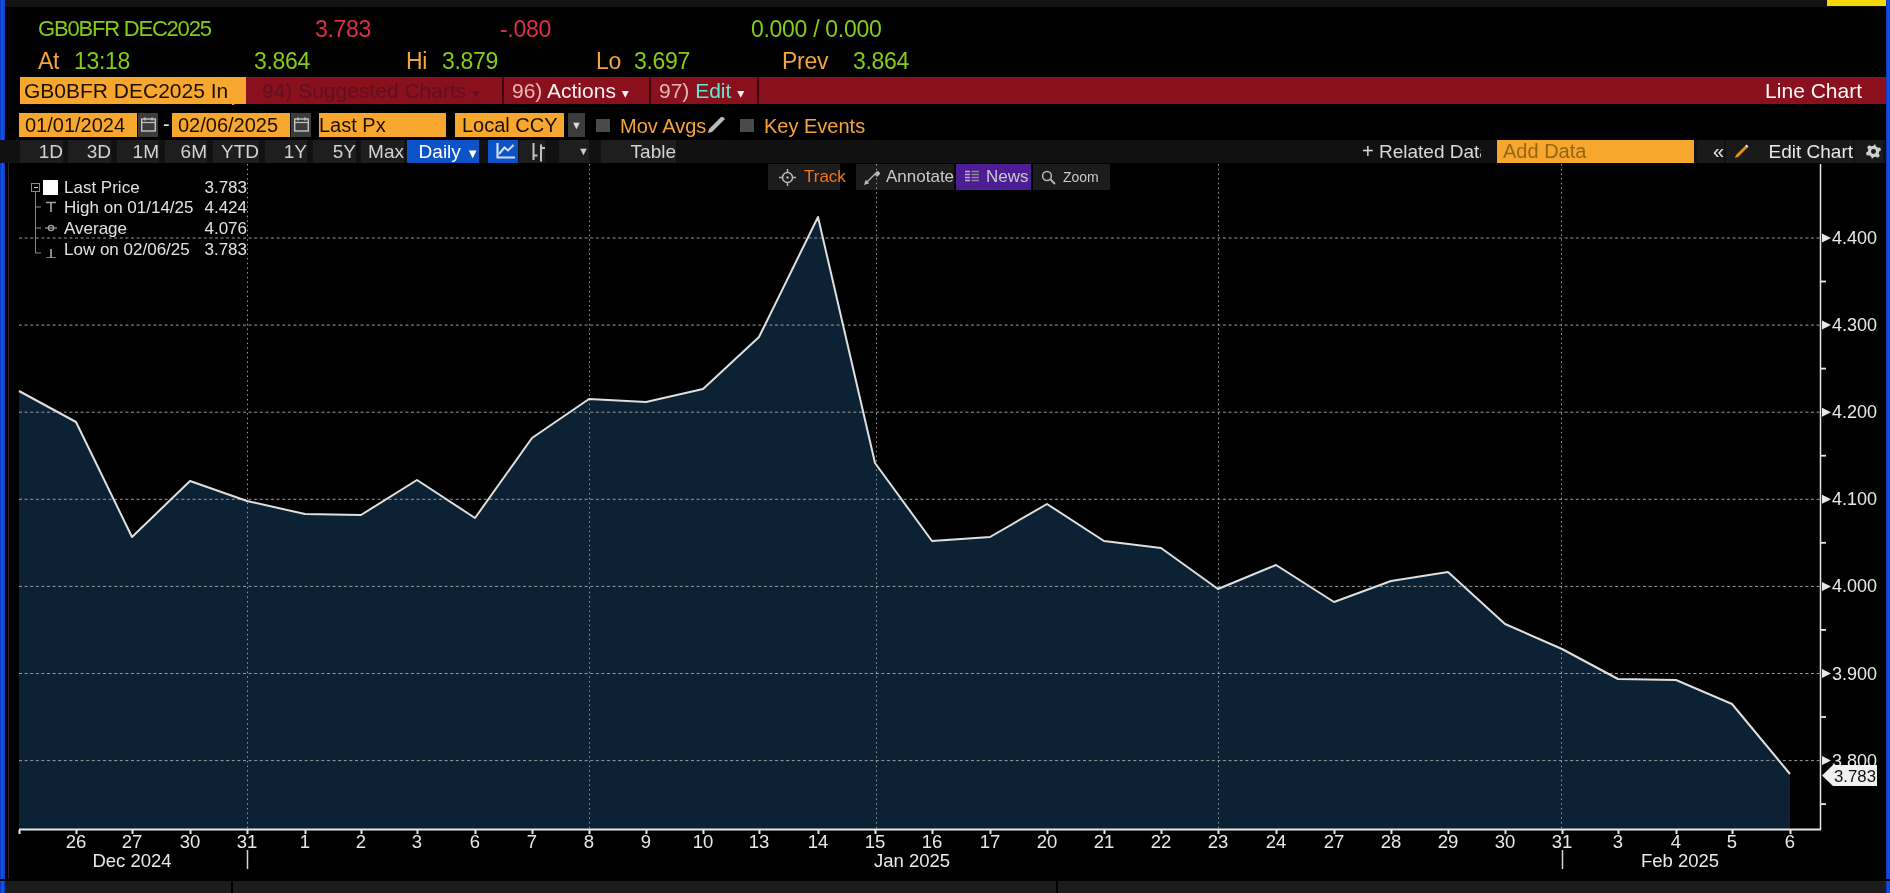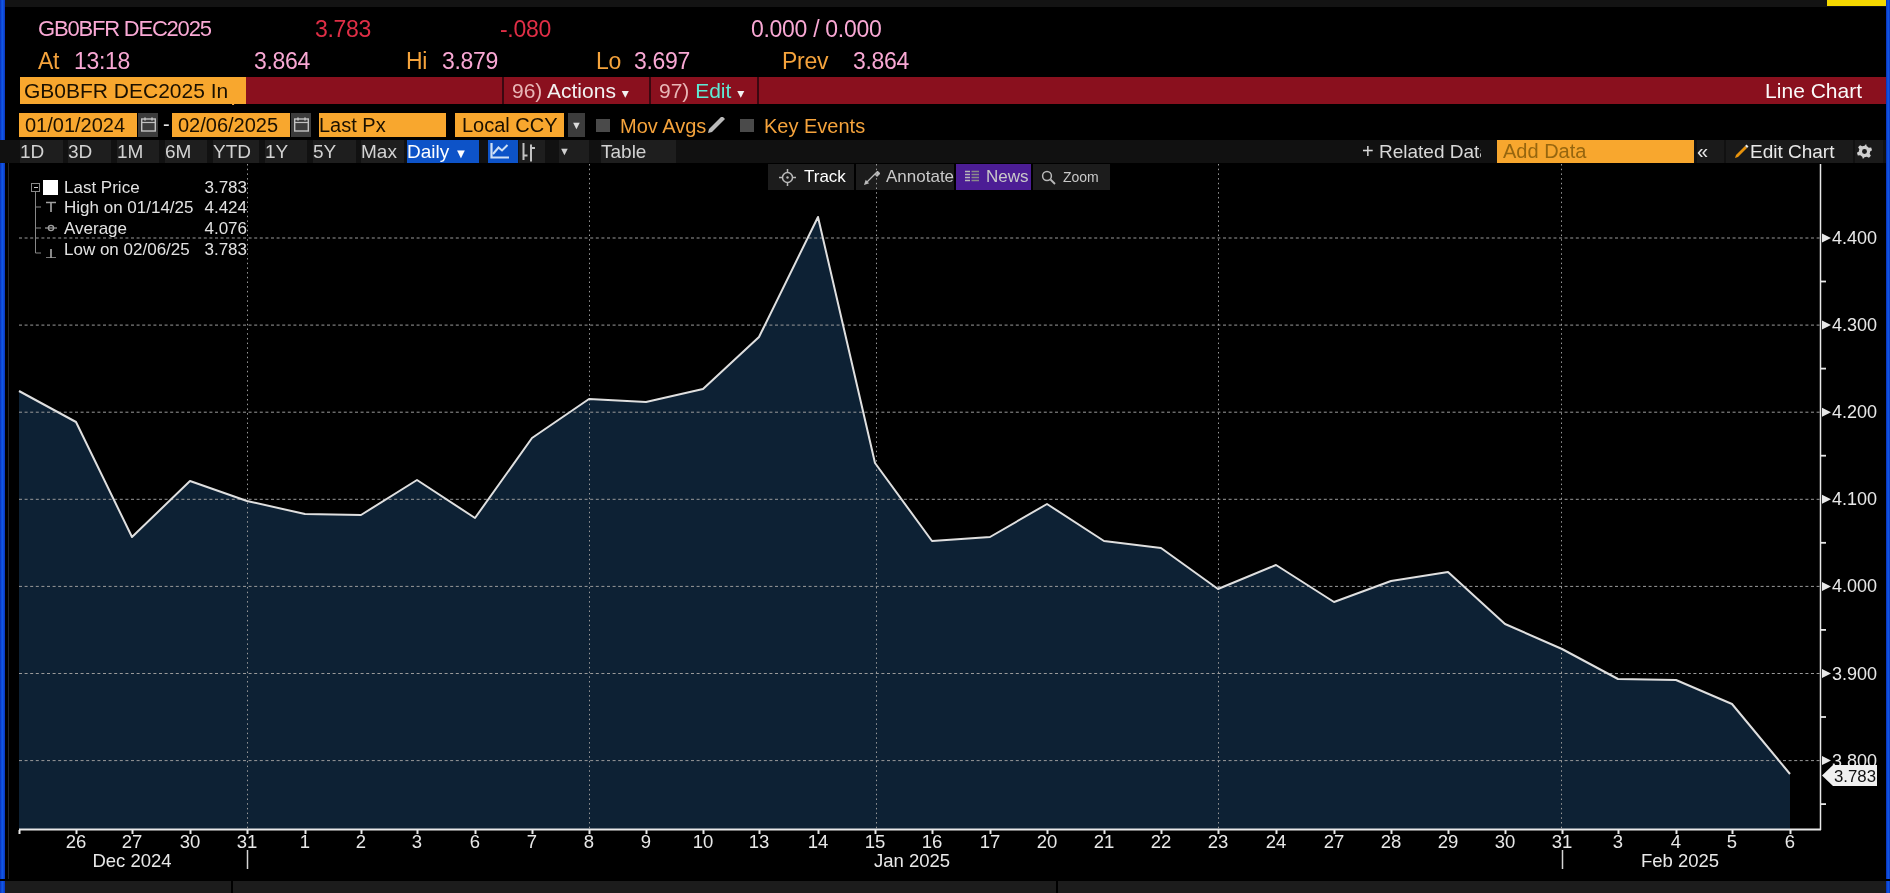--- a/index.html
+++ b/index.html
@@ -1,23 +1,23 @@
 <!DOCTYPE html>
 <html><head><meta charset="utf-8">
 <style>
 * { margin:0; padding:0; box-sizing:border-box; }
 html,body { background:#000; }
 body { width:1890px; height:893px; position:relative; overflow:hidden;
   font-family:"Liberation Sans", sans-serif; }
 .ab { position:absolute; }
-.r1 { font-size:23px; color:#f9a8d4; white-space:pre; letter-spacing:-0.3px; }
+.r1 { font-size:23px; color:#84cc16; white-space:pre; letter-spacing:-0.3px; }
 .red { color:#e02e46; }
 .amb { color:#f5a33c; }
 .obox { background:#f8a72e; color:#1a1000; font-size:20px; line-height:24px; }
-.cell { position:absolute; top:0; height:23px; line-height:23px; text-align:left;
+.cell { position:absolute; top:0; height:23px; line-height:23px; text-align:right;
   color:#d2d2d2; font-size:19px; }
 </style></head>
 <body>
 
 <div class="ab" style="left:0;top:0;width:1890px;height:7px;background:#131313;"></div>
 
 <div class="ab" style="left:1827px;top:0;width:59px;height:6px;background:#f5d800;"></div>
 
 <div class="ab" style="left:0;top:0;width:5px;height:893px;background:linear-gradient(90deg,#0a2fb6 0%,#115ae8 45%,#0a35c0 100%);"></div>
 <div class="ab" style="left:1886px;top:0;width:4px;height:893px;background:linear-gradient(90deg,#0a2fb6 0%,#115ae8 55%,#0a35c0 100%);"></div>
@@ -33,20 +33,21 @@
 <div class="ab r1" style="left:254px;top:48px;">3.864</div>
 <div class="ab r1 amb" style="left:406px;top:48px;">Hi</div>
 <div class="ab r1" style="left:442px;top:48px;">3.879</div>
 <div class="ab r1 amb" style="left:596px;top:48px;">Lo</div>
 <div class="ab r1" style="left:634px;top:48px;">3.697</div>
 <div class="ab r1 amb" style="left:782px;top:48px;">Prev</div>
 <div class="ab r1" style="left:853px;top:48px;">3.864</div>
 
 <div class="ab" style="left:20px;top:77px;width:1866px;height:27px;background:#8a101e;">
   <div class="ab obox" style="left:0;top:0;width:226px;height:27px;line-height:27px;padding-left:4px;font-size:21px;">GB0BFR DEC2025 In</div>
+  <div class="ab" style="left:242px;top:0;width:260px;height:27px;color:#5e1022;font-size:21px;line-height:27px;">94) Suggested Charts&nbsp;<span style="font-size:14px;">▾</span></div>
   <div class="ab" style="left:482px;top:0;width:2px;height:27px;background:#3a0810;"></div>
   <div class="ab" style="left:492px;top:0;height:42px;color:#e8b6b6;font-size:21px;line-height:27px;text-align:right;">96) <span style="color:#f2f2f2;">Actions</span> <span style="color:#f2f2f2;font-size:14px;">▾</span></div>
   <div class="ab" style="left:629px;top:0;width:2px;height:27px;background:#3a0810;"></div>
   <div class="ab" style="left:639px;top:0;height:27px;color:#e8b6b6;font-size:21px;line-height:27px;">97) <span style="color:#5eead4;">Edit</span> <span style="color:#f2f2f2;font-size:14px;">▾</span></div>
   <div class="ab" style="left:737px;top:0;width:2px;height:27px;background:#3a0810;"></div>
   <div class="ab" style="right:24px;top:0;height:27px;color:#fafafa;font-size:21px;line-height:27px;">Line Chart</div>
 </div>
 
 <div class="ab obox" style="left:19px;top:113px;width:118px;height:24px;padding-left:6px;">01/01/2024</div>
 <div class="ab" style="left:138px;top:113px;width:20px;height:24px;background:#3c3c3c;text-align:center;"><svg width="15" height="15" viewBox="0 0 15 15" style="margin-top:4px;">
@@ -104,21 +105,21 @@
       </svg><span style="margin-left:24px;">Edit Chart</span></div>
   <div class="cell" style="left:1855px;width:28px;background:#1a1a1a;"><svg width="19" height="19" viewBox="0 0 20 20" style="margin-top:2px;">
         <path d="M10 2 L11.2 4.2 A6 6 0 0 1 13.5 5.2 L16 4.5 L17.5 7 L15.8 8.8 A6 6 0 0 1 15.8 11.2 L17.5 13 L16 15.5 L13.5 14.8 A6 6 0 0 1 11.2 15.8 L10 18 L8.8 15.8 A6 6 0 0 1 6.5 14.8 L4 15.5 L2.5 13 L4.2 11.2 A6 6 0 0 1 4.2 8.8 L2.5 7 L4 4.5 L6.5 5.2 A6 6 0 0 1 8.8 4.2 Z" fill="#cfcfcf" transform="rotate(12 10 10)"></path>
         <circle cx="10" cy="10" r="2.6" fill="#1a1a1a"></circle>
       </svg></div>
 </div>
 
 <div class="ab" style="left:8px;top:163px;width:1px;height:718px;background:#262626;"></div>
 
 <div class="ab" style="left:768px;top:164px;height:26px;white-space:nowrap;">
-  <div style="position:absolute;left:0;width:86px;height:26px;background:#1c1c1c;color:#ffffff;font-size:17px;line-height:26px;">
+  <div style="position:absolute;left:0;width:72px;height:26px;background:#1c1c1c;color:#f97316;font-size:17px;line-height:26px;">
     <svg width="17" height="17" viewBox="0 0 17 17" style="position:absolute;left:11px;top:5px;">
         <circle cx="8.5" cy="8.5" r="5" fill="none" stroke="#b9b9b9" stroke-width="1.5"></circle>
         <path d="M8.5 0 V4 M8.5 13 V17 M0 8.5 H4 M13 8.5 H17" stroke="#b9b9b9" stroke-width="1.5"></path>
         <circle cx="8.5" cy="8.5" r="1.2" fill="#b9b9b9"></circle>
       </svg>
     <span style="margin-left:36px;">Track</span></div>
   <div style="position:absolute;left:88px;width:98px;height:26px;background:#1c1c1c;color:#c9c9c9;font-size:17px;line-height:26px;">
     <svg width="16" height="14" viewBox="0 0 16 14" style="position:absolute;left:8px;top:7px;">
         <path d="M1 13 L11 3 M11 3 l2.5 -2.5 l2 2 l-2.5 2.5 Z M1 13 l1 -3 l2 2 Z" stroke="#b9b9b9" stroke-width="1.3" fill="#b9b9b9"></path>
       </svg>

